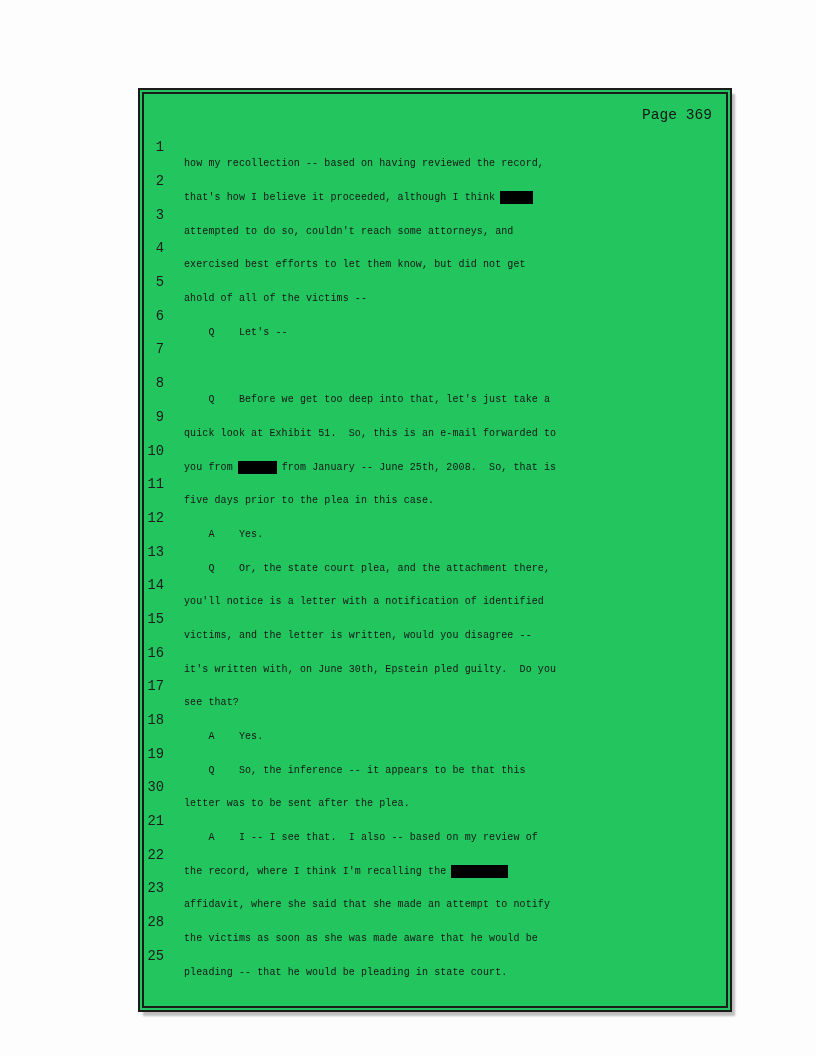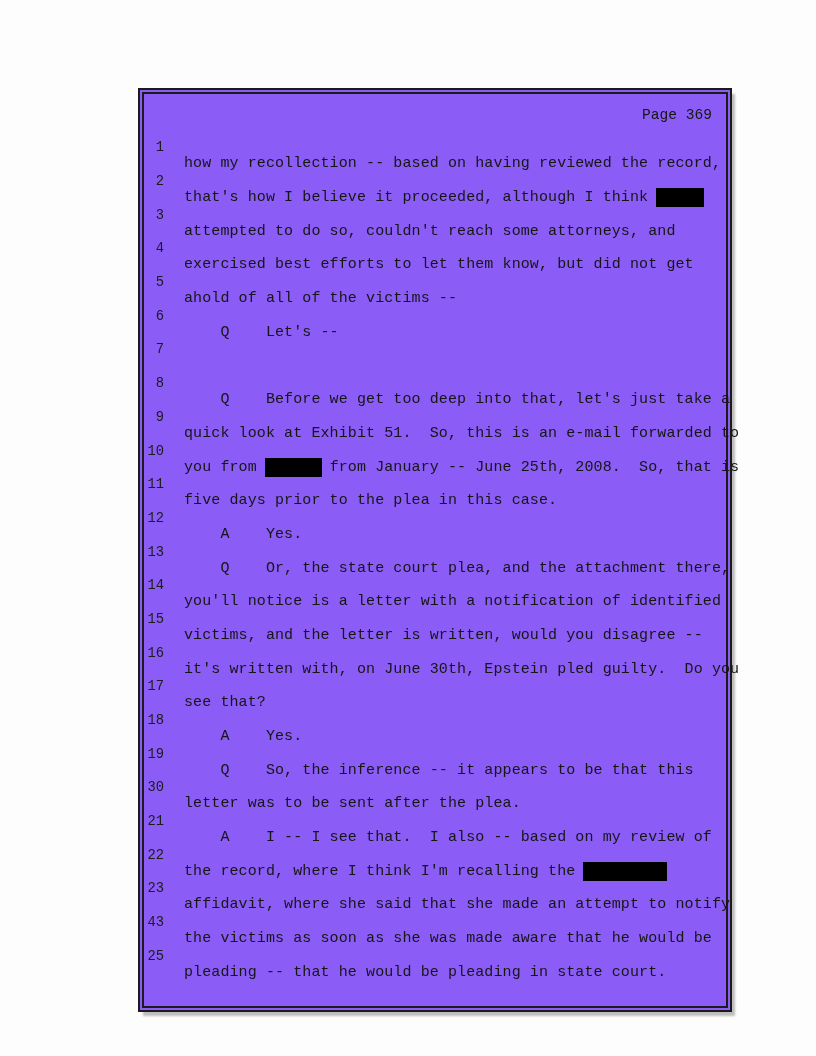--- a/index.html
+++ b/index.html
@@ -18,21 +18,21 @@
     background: #fdfdfd;
   }
   .frame {
     position: absolute;
     left: 138px;
     top: 88px;
     width: 594px;
     height: 924px;
     box-sizing: border-box;
     border: 6px double #1b1b1b;
-    background: #8b5cf6;
+    background: #22c55e;
     box-shadow: 4px 5px 2px -1px rgba(110,110,110,0.45);
   }
   .header-row {
     height: 20px;
     padding: 11px 14px 0 0;
     text-align: right;
     font-size: 14.6px;
     line-height: 20px;
     color: #161616;
     white-space: pre;
@@ -48,21 +48,21 @@
   }
   .ln {
     flex: none;
     width: 20px;
     text-align: right;
     font-size: 13.8px;
     color: #1c1c1c;
   }
   .lt {
     margin-left: 20px;
-    font-size: 15px;
+    font-size: 10px;
     white-space: pre;
     letter-spacing: 0.1px;
     margin-top: 32px;
   }
   .lt.bold {
     font-weight: normal;
   }
   .redaction {
     background: #000;
     color: #000;
@@ -161,21 +161,21 @@
         </div>
         <div class="line">
           <span class="ln">22</span>
           <span class="lt">the record, where I think I'm recalling the <span class="redaction" style="background: rgb(0, 0, 0); color: rgb(0, 0, 0);">█████████</span></span>
         </div>
         <div class="line">
           <span class="ln">23</span>
           <span class="lt">affidavit, where she said that she made an attempt to notify</span>
         </div>
         <div class="line">
-          <span class="ln">43</span>
+          <span class="ln">28</span>
           <span class="lt">the victims as soon as she was made aware that he would be</span>
         </div>
         <div class="line">
           <span class="ln">25</span>
           <span class="lt">pleading -- that he would be pleading in state court.</span>
         </div>
       </div>
   </div>
 </div>
 

